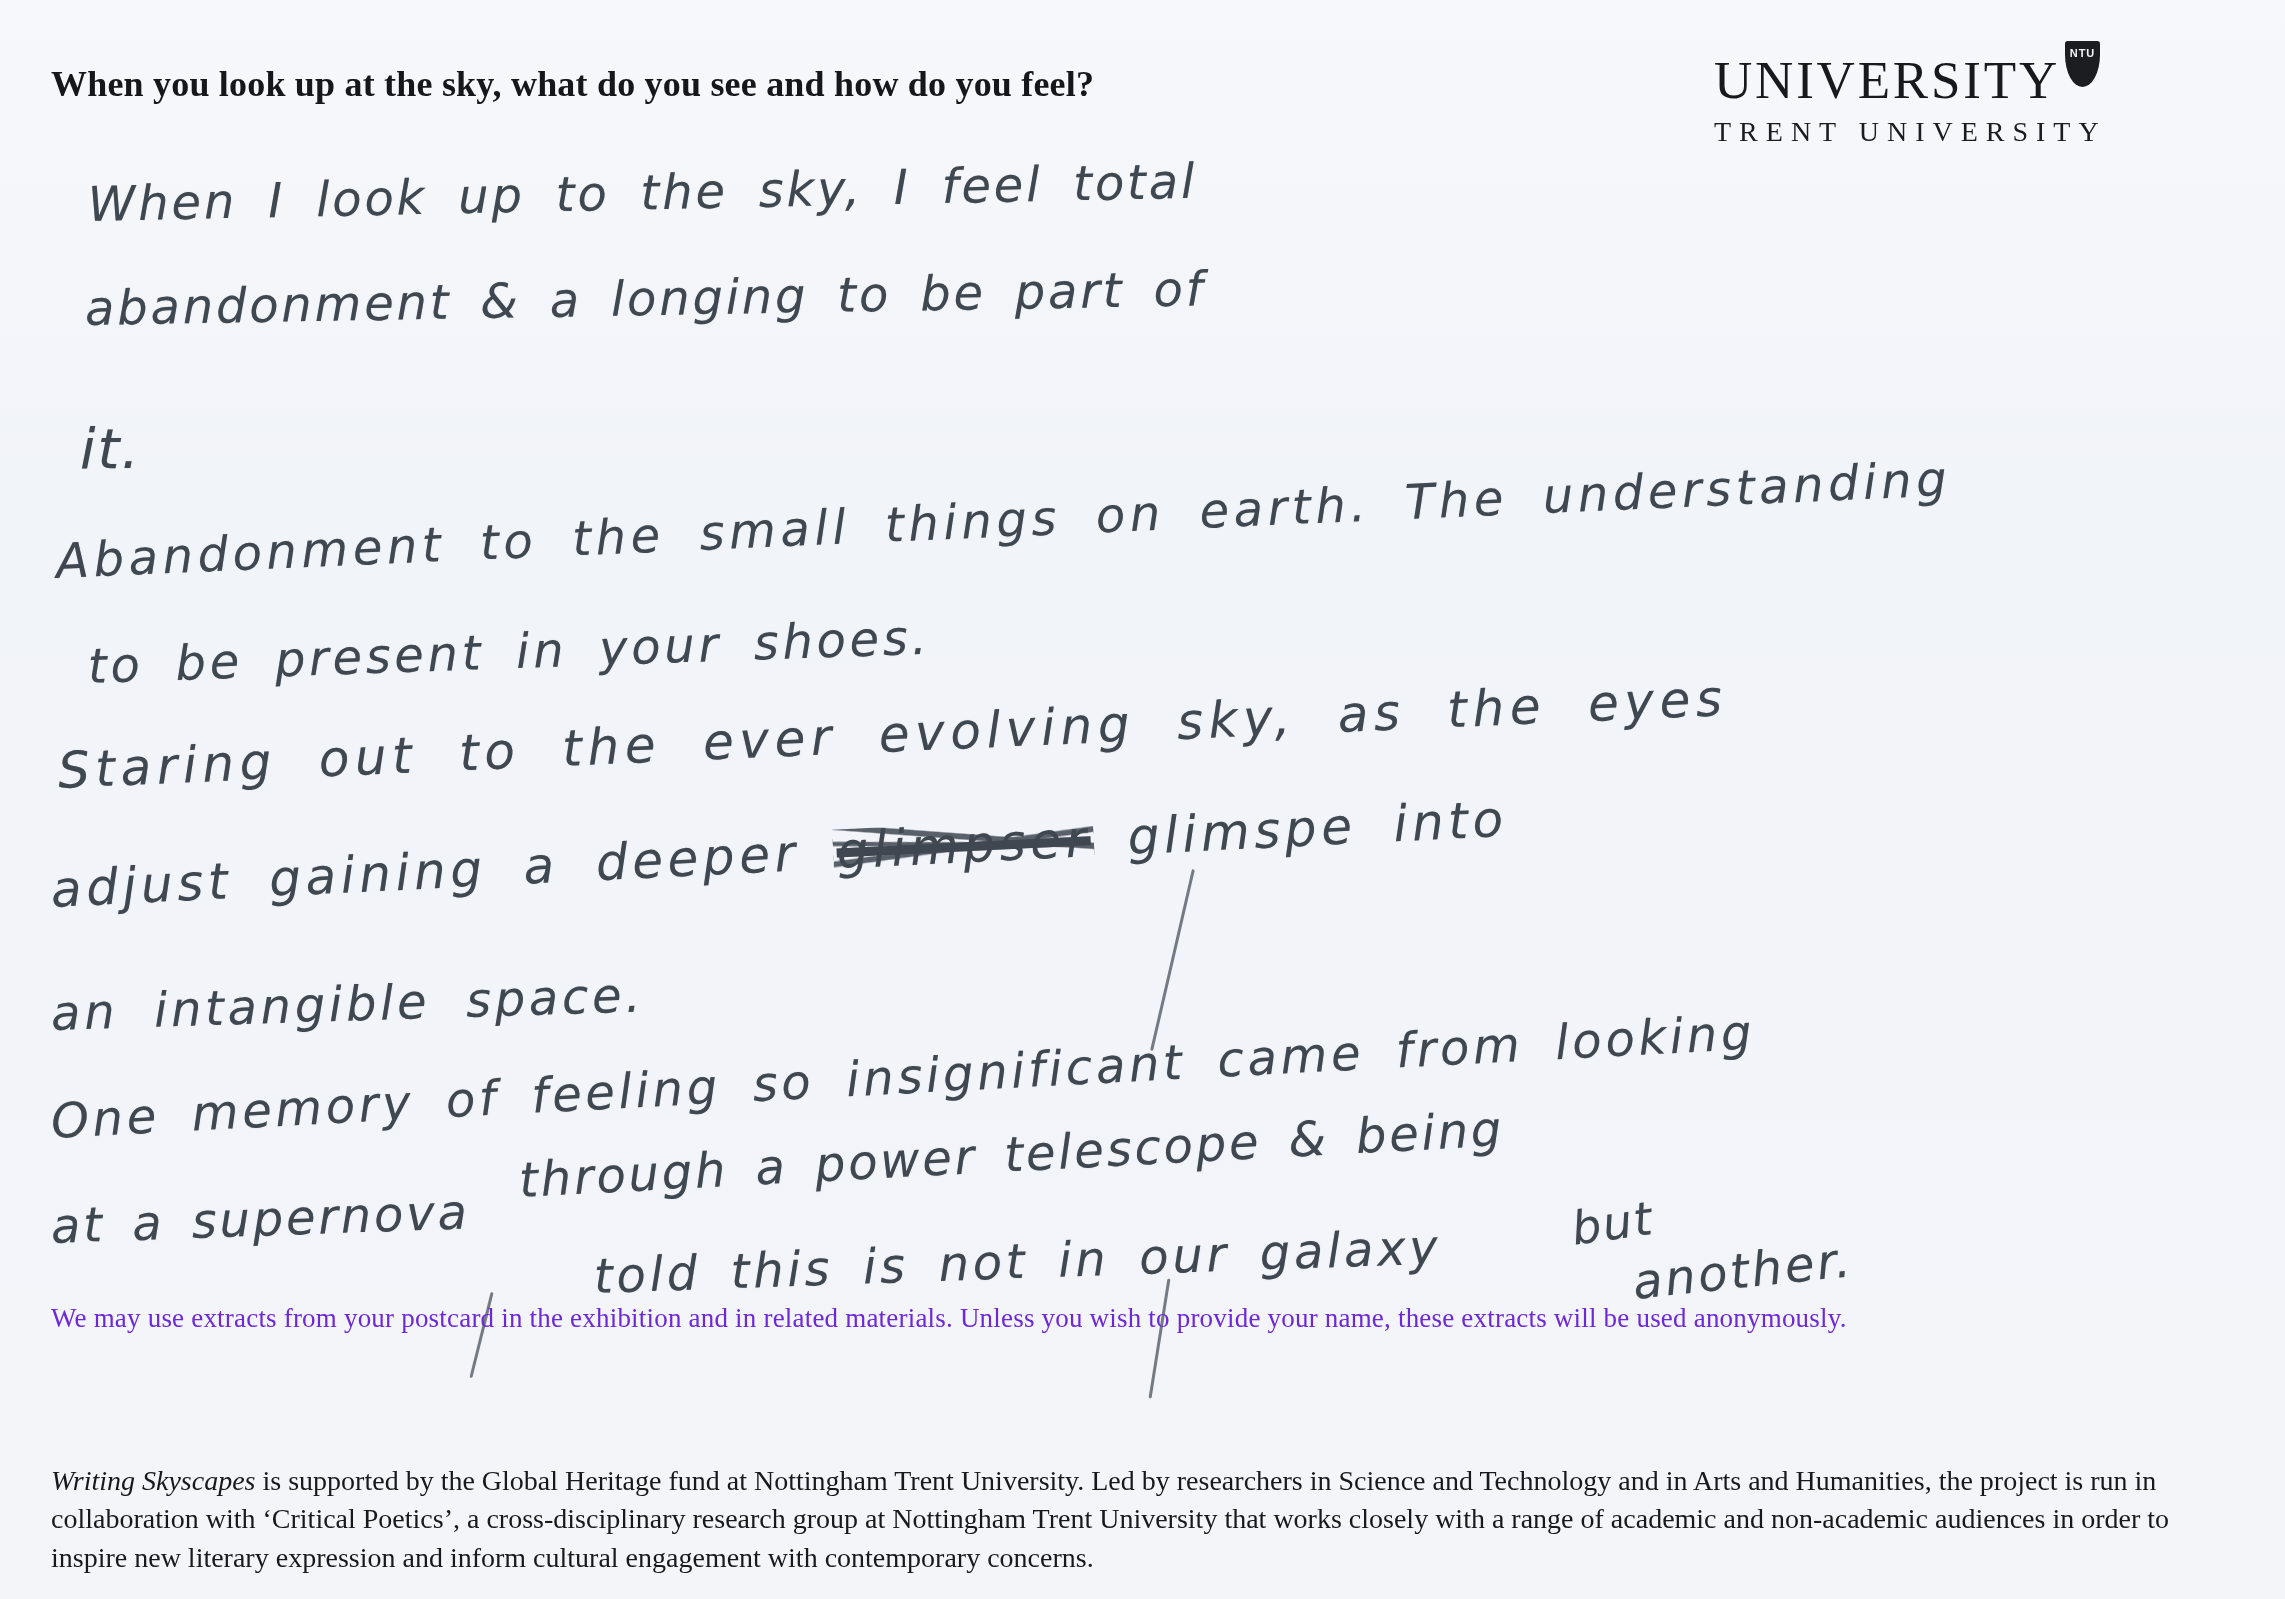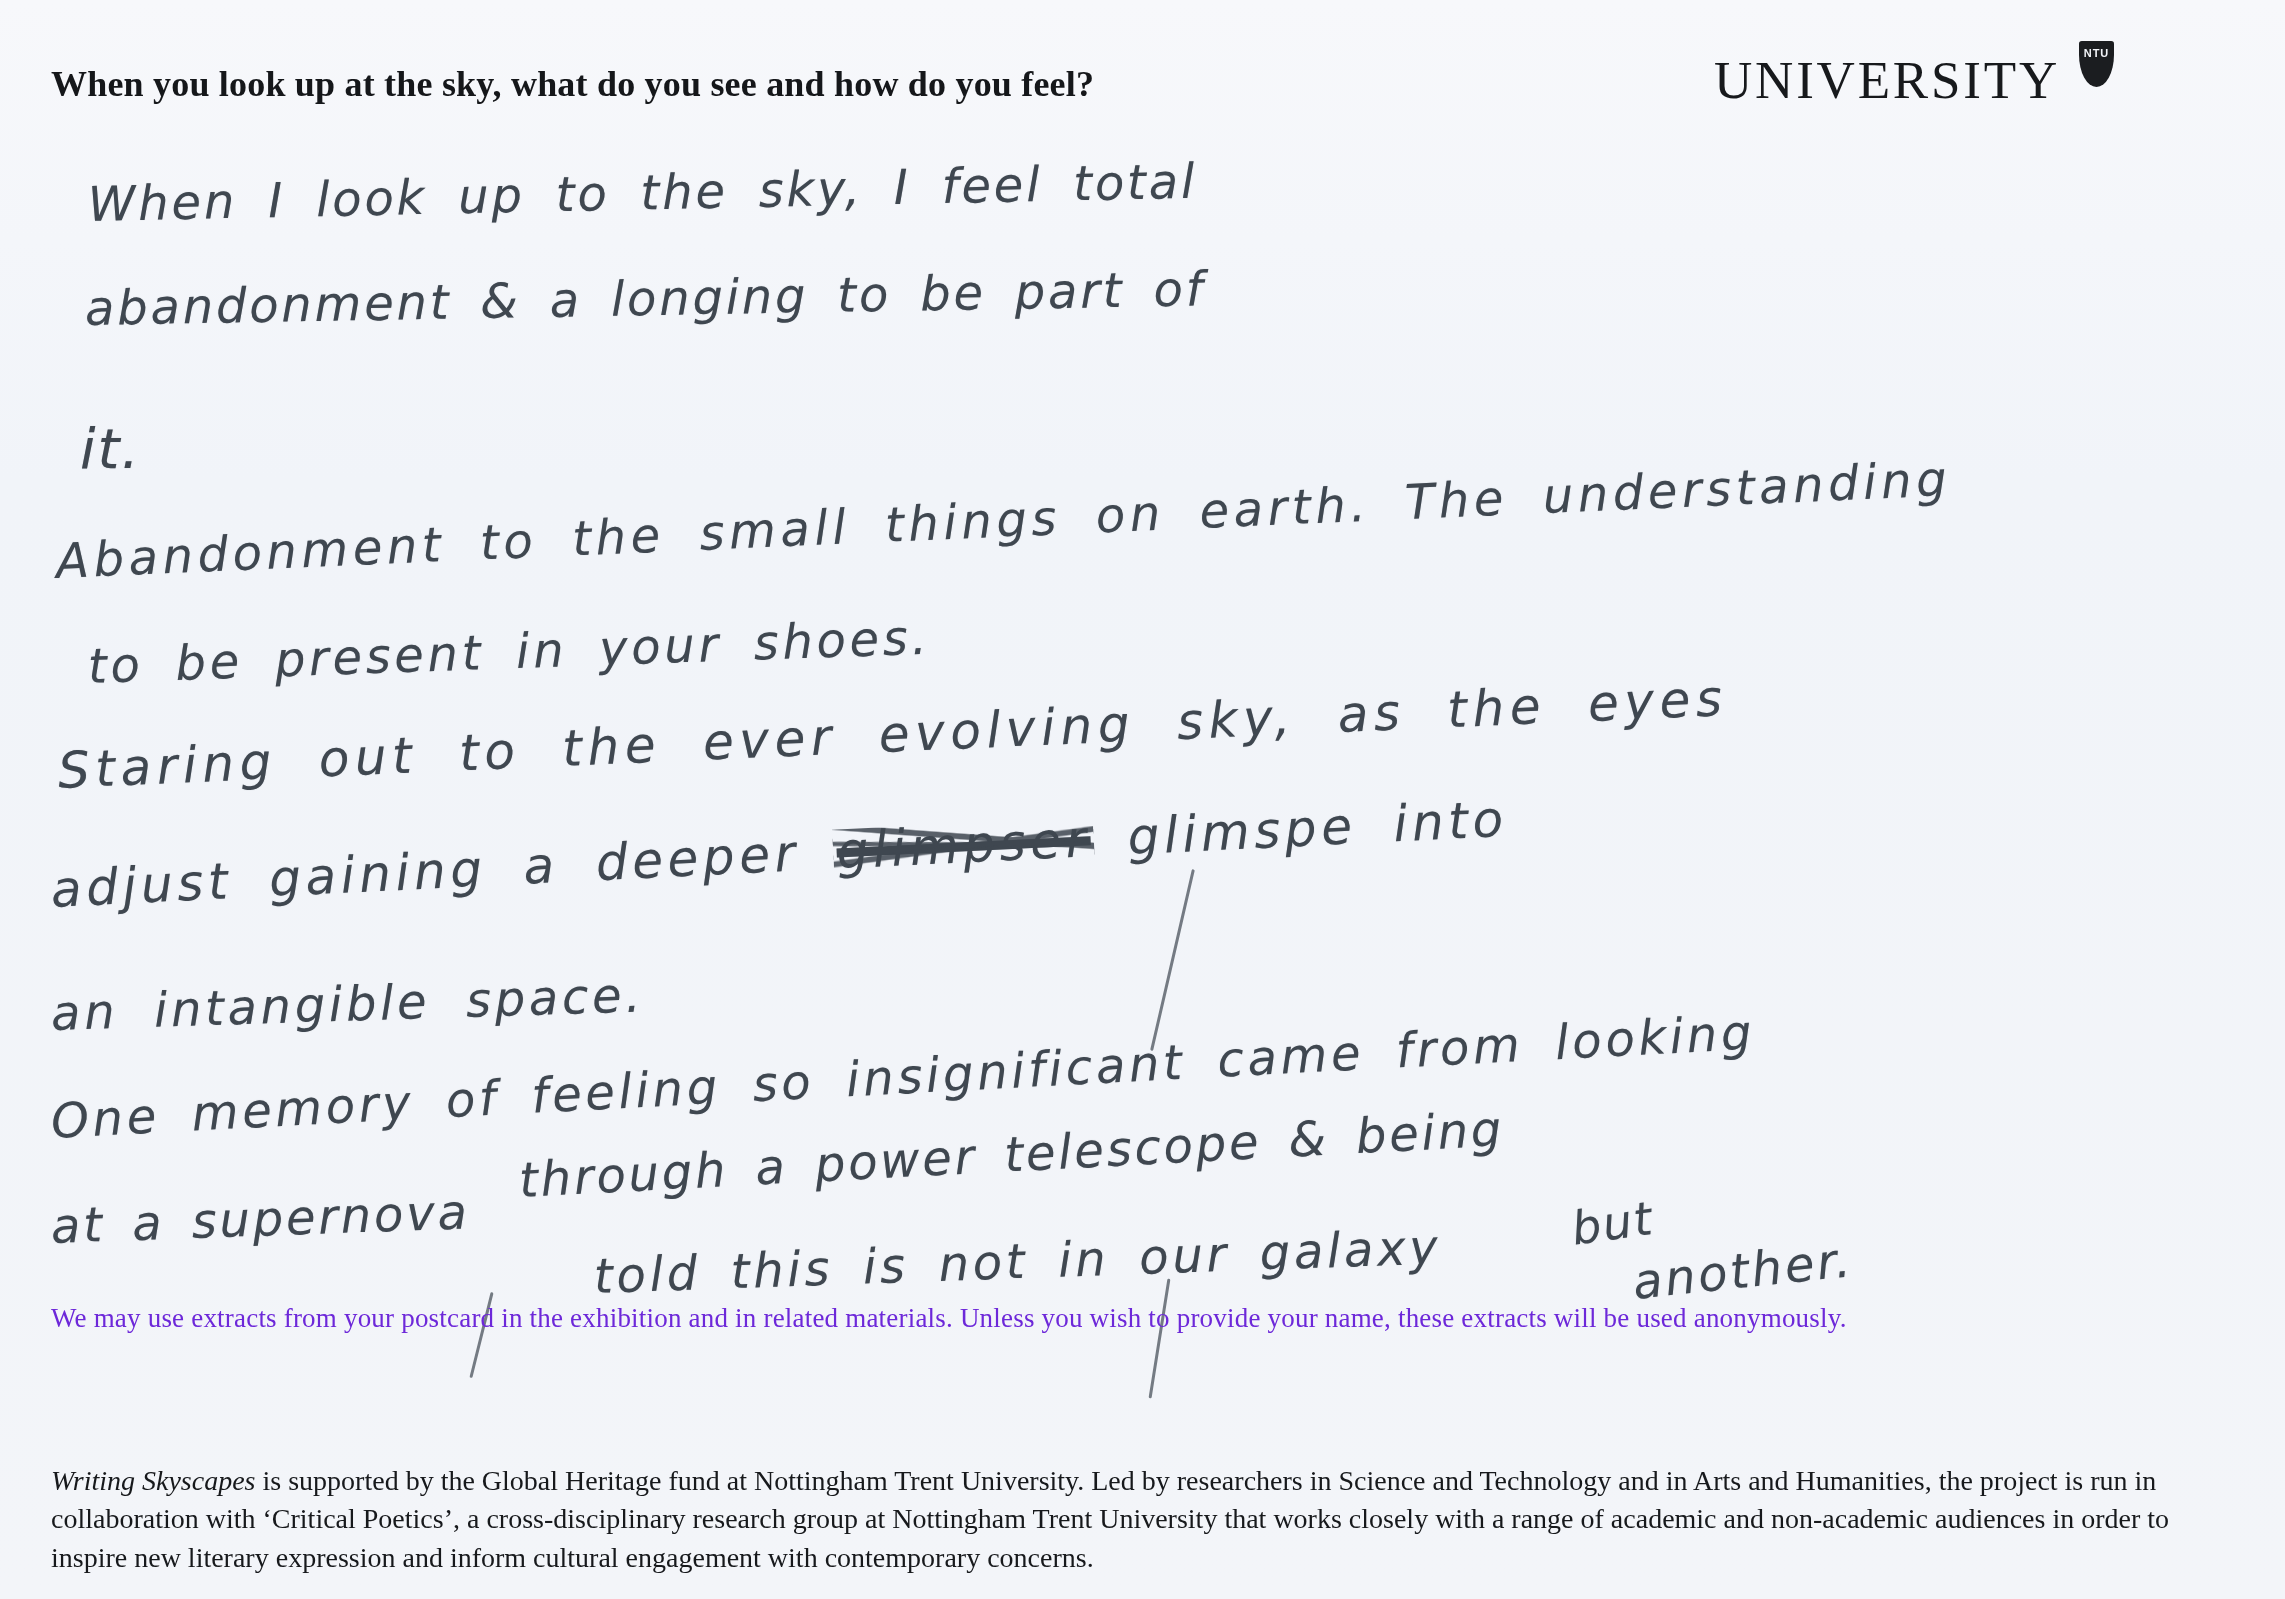--- a/index.html
+++ b/index.html
@@ -13,21 +13,21 @@
     position:absolute;left:51px;top:63px;width:1391px;
     font-family:"Liberation Serif", serif;font-weight:bold;
     font-size:36px;color:#15171a;letter-spacing:0.2px;
   }
   .logo{position:absolute;left:1714px;top:54px;width:519px;color:#17191c;}
   .logo-name{
     font-family:"Liberation Serif", serif;font-size:53px;letter-spacing:2.8px;
     line-height:1.0;display:inline-block;
   }
   .logo-shield{
-    display:inline-block;vertical-align:top;margin-left:19px;margin-top:-13px;
+    display:inline-block;vertical-align:top;margin-left:5px;margin-top:-13px;
     width:35px;height:46px;background:#1b1d20;
     border-radius:2.8px 2.8px 50% 50% / 2.8px 2.8px 70% 70%;
     color:#f2f4f8;font-family:"Liberation Sans", sans-serif;
     font-size:11px;font-weight:bold;text-align:center;line-height:24px;letter-spacing:0.9px;
   }
   .logo-sub{
     font-family:"Liberation Serif", serif;font-size:28px;letter-spacing:8px;
     margin-top:9.3px;color:#1a1c1f;
   }
   
@@ -81,20 +81,21 @@
     color:#3c5bad;text-decoration:underline;font-size:28px;cursor:pointer;
   }
 </style>
 </head>
 <body>
 
 <div class="question">When you look up at the sky, what do you see and how do you feel?</div>
 
 <div class="logo">
   <span class="logo-name">UNIVERSITY</span><span class="logo-shield">NTU</span>
+  <div class="logo-sub">TRENT UNIVERSITY</div>
 </div>
 
 <div class="hw hw-1">When I look up to the sky, I feel total</div>
 <div class="hw hw-2">abandonment &amp; a longing to be part of</div>
 <div class="hw hw-3">it.</div>
 <div class="hw hw-4">Abandonment to the small things on earth. The understanding</div>
 <div class="hw hw-5">to be present in your shoes.</div>
 <div class="hw hw-6">Staring out to the ever evolving sky, as the eyes</div>
 <div class="hw hw-7"><span>adjust gaining a deeper </span><span class="scribbled">glimpser</span><span> glimspe into</span></div>
 <div class="hw hw-8">an intangible space.</div>

